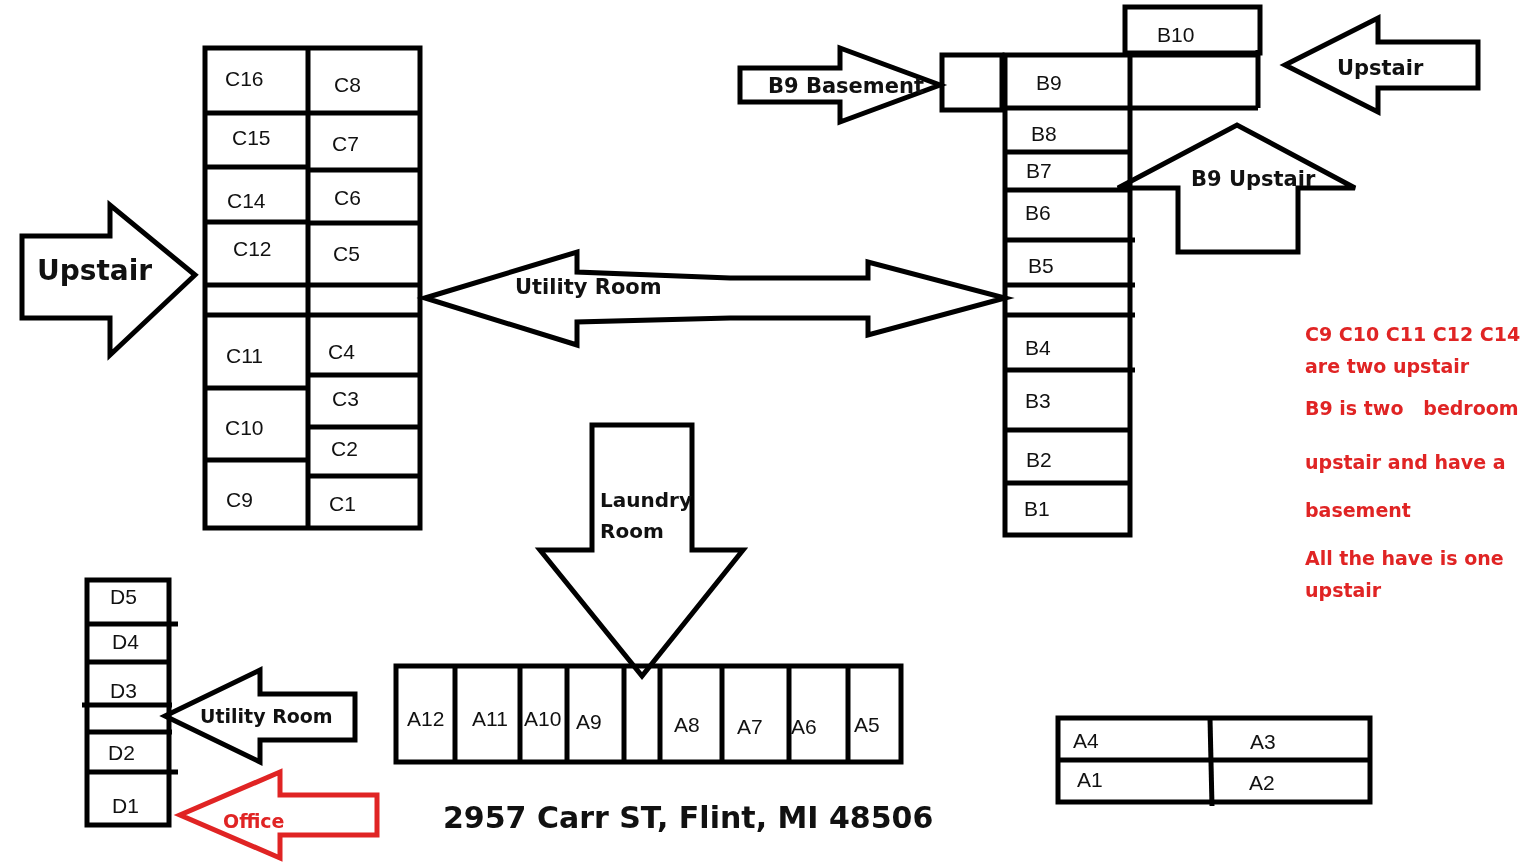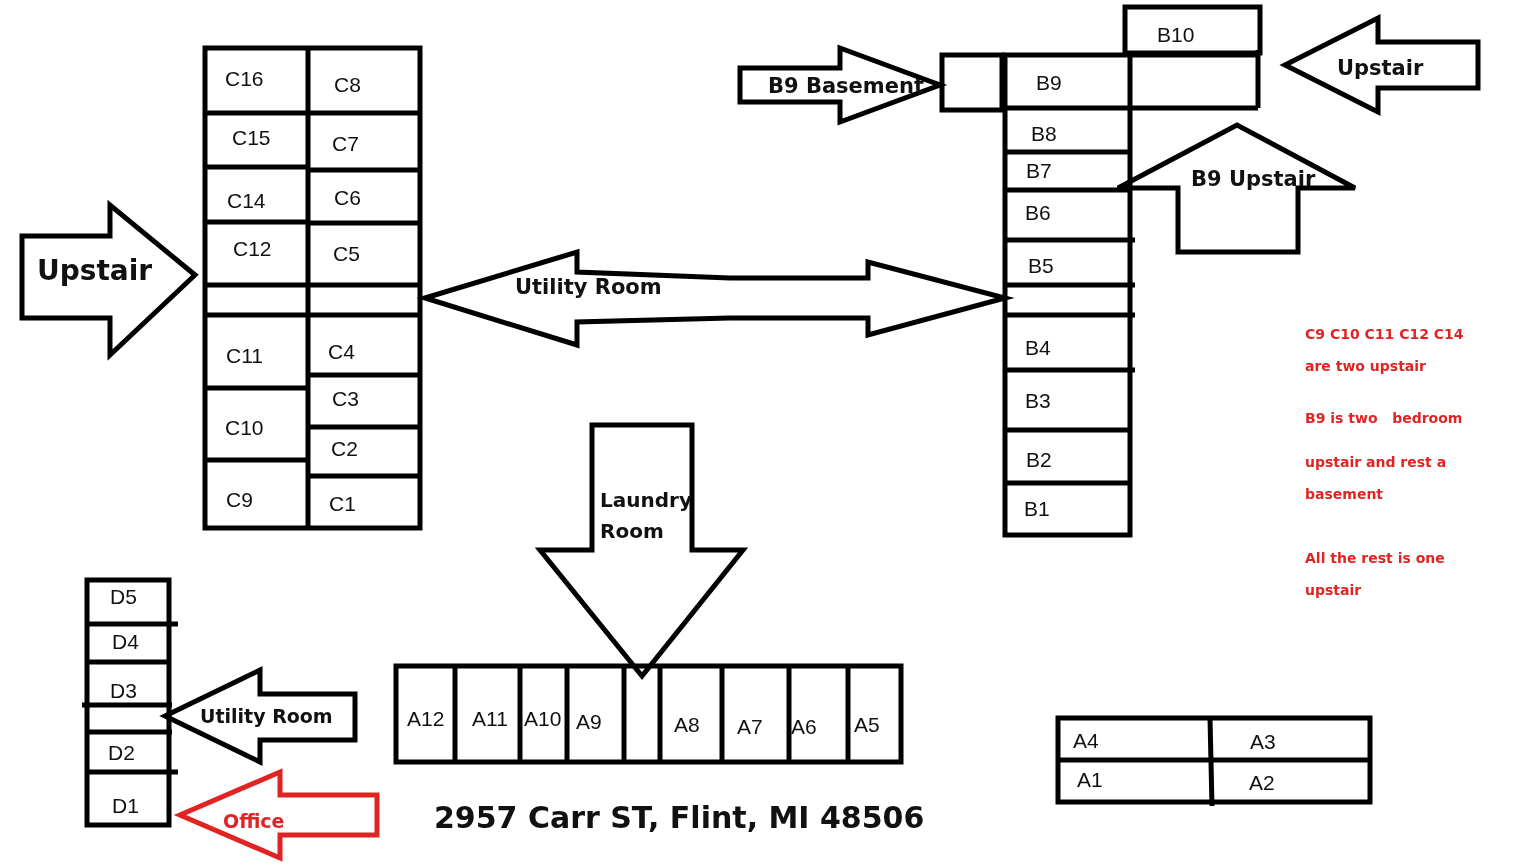--- a/index.html
+++ b/index.html
@@ -1,22 +1,22 @@
 <!DOCTYPE html>
 <html><head>
 <meta charset="utf-8">
 <style>
   html, body { margin:0; padding:0; background:#ffffff; }
   body { width:1536px; height:864px; position:relative; overflow:hidden; font-family:"Liberation Sans", sans-serif; }
   svg { position:absolute; left:0; top:0; }
   .unit { font-family:"Liberation Sans", sans-serif; font-size:21px; fill:#111; }
   .unitn { font-family:"Liberation Sans", sans-serif; font-size:21px; fill:#111; }
   .bold { font-family:"DejaVu Sans", sans-serif; font-weight:bold; fill:#111; }
-  .note { position:absolute; left:1305px; font-family:"DejaVu Sans", sans-serif; font-weight:bold; font-size:14px; color:#e02424; line-height:32px; }
-  .addr { position:absolute; left:434px; top:800px; font-family:"DejaVu Sans", sans-serif; font-weight:bold; font-size:30px; color:#111; }
+  .note { position:absolute; left:1305px; font-family:"DejaVu Sans", sans-serif; font-weight:bold; font-size:19px; color:#e02424; line-height:32px; }
+  .addr { position:absolute; left:443px; top:800px; font-family:"DejaVu Sans", sans-serif; font-weight:bold; font-size:30px; color:#111; }
 </style>
 </head>
 <body>
 
 <svg width="1536" height="864" viewBox="0 0 1536 864">
   <g fill="none" stroke="#000" stroke-width="5">
 
     <rect x="205" y="48" width="215" height="480"></rect>
     <line x1="308" y1="48" x2="308" y2="528"></line>
     <line x1="205" y1="113" x2="308" y2="113"></line>
@@ -139,19 +139,19 @@
   <text class="bold" x="1337" y="75" font-size="21">Upstair</text>
   <text class="bold" x="1191" y="186" font-size="21">B9 Upstair</text>
   <text class="bold" x="600" y="507" font-size="20">Laundry</text>
   <text class="bold" x="600" y="538" font-size="20">Room</text>
   <text class="bold" x="200" y="723" font-size="19">Utility Room</text>
   <text class="bold" x="223" y="828" font-size="19" fill="#e02424" style="fill:#e02424">Office</text>
 </svg>
 
 <div class="note" style="top:318px">C9 C10 C11 C12 C14</div>
 <div class="note" style="top:350px">are two upstair</div>
-<div class="note" style="top:402px; white-space:pre">B9 is two   bedroom</div>
-<div class="note" style="top:446px">upstair and rest a</div>
-<div class="note" style="top:478px">basement</div>
-<div class="note" style="top:542px">All the rest is one</div>
+<div class="note" style="top:392px; white-space:pre">B9 is two   bedroom</div>
+<div class="note" style="top:446px">upstair and have a</div>
+<div class="note" style="top:494px">basement</div>
+<div class="note" style="top:542px">All the have is one</div>
 <div class="note" style="top:574px">upstair</div>
 
 <div class="addr">2957 Carr ST, Flint, MI 48506</div>
 
 </body></html>

